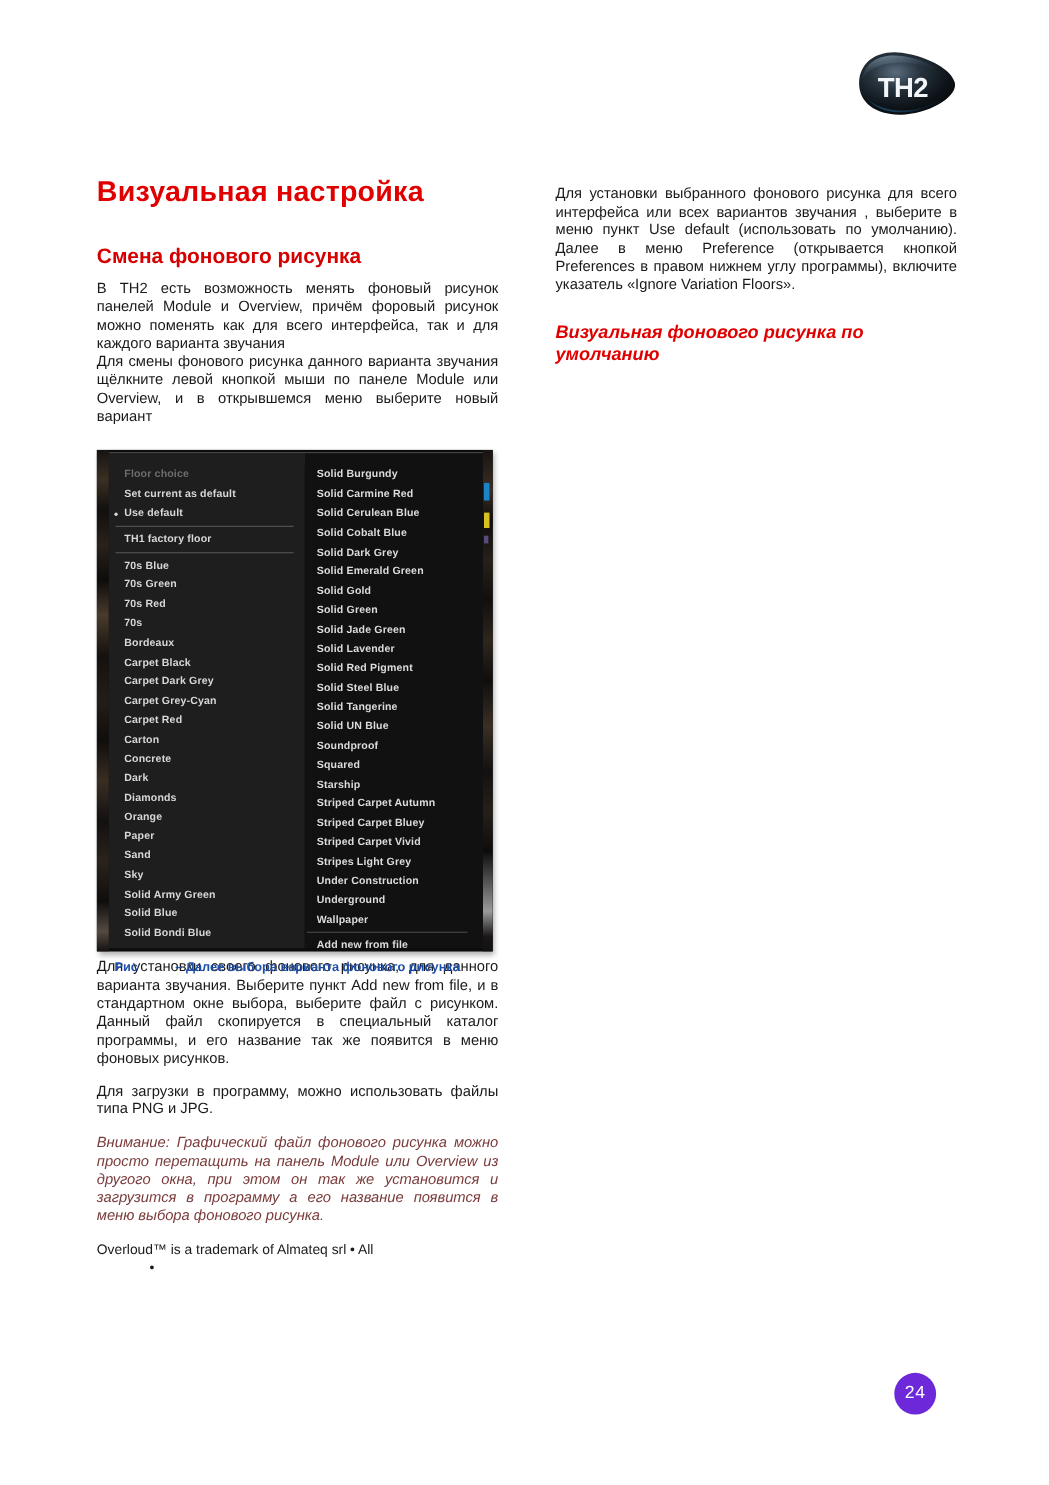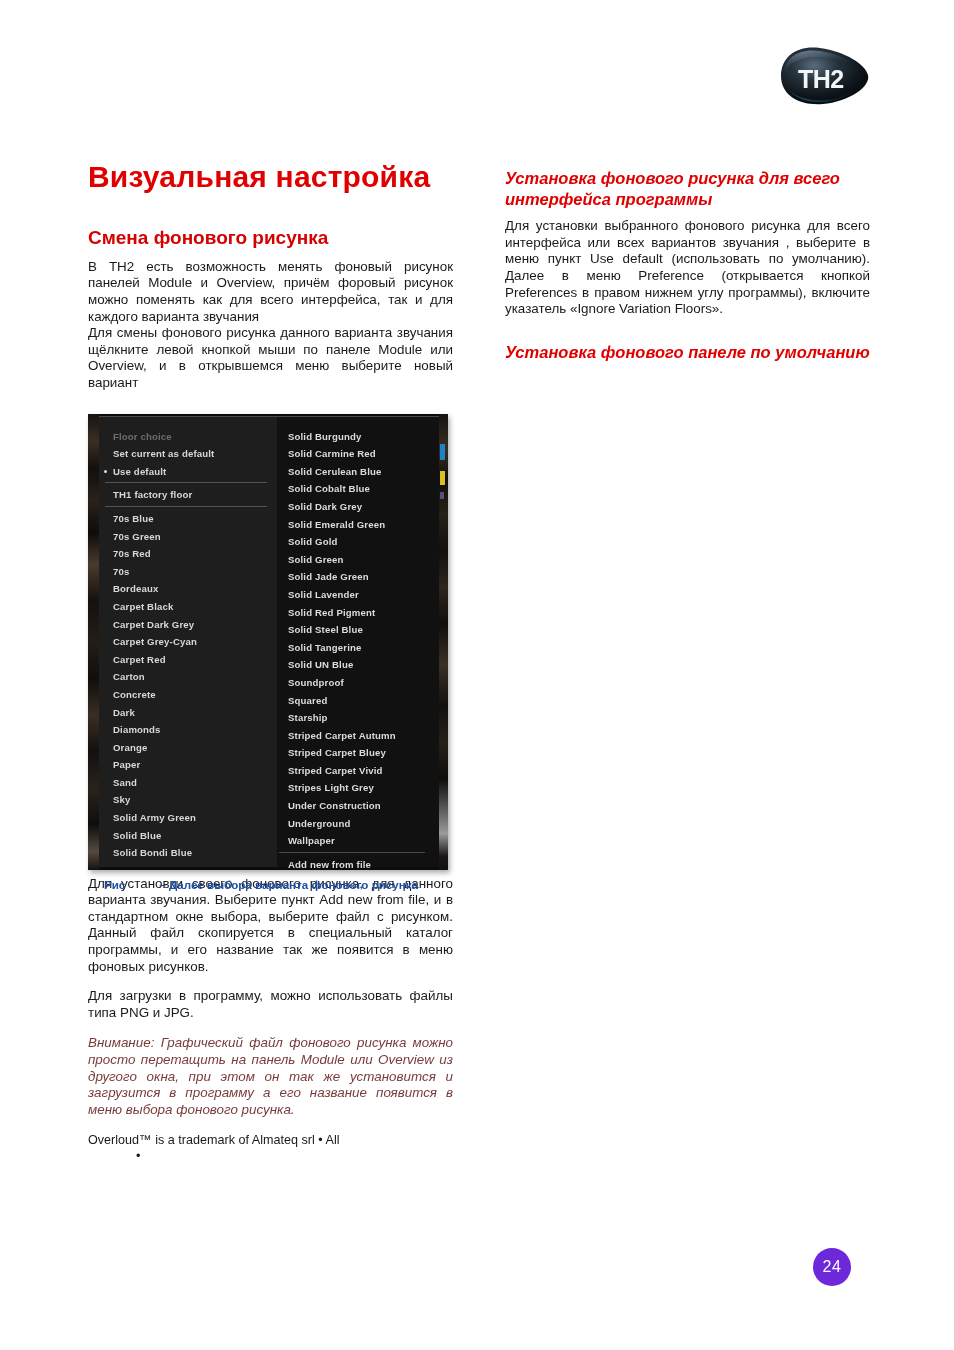--- a/index.html
+++ b/index.html
@@ -43,21 +43,21 @@
     width: 365px;
   }
   .col-right {
     position: absolute;
     left: 505px;
     top: 168px;
     width: 365px;
   }
 
   h1.page-title {
-    font-size: 30px;
+    font-size: 26px;
     font-weight: bold;
     color: #e00000;
     margin: 0 0 34px 0;
     line-height: 1.1;
     letter-spacing: 0.2px;
   }
 
   h2.section-title {
     font-size: 19px;
     font-weight: bold;
@@ -388,21 +388,20 @@
 
     <p class="note">Внимание: Графический файл фонового рисунка можно просто перетащить на панель Module или Overview из другого окна, при этом он так же установится и загрузится в программу а его название  появится в меню выбора фонового рисунка.</p>
 
     <p class="trademark">
       <span>Overloud™ is a trademark of Almateq srl • All</span>
       <span class="bullet-line">•</span>
     </p>
   </div>
 
   <div class="col-right">
-    <h3 class="sub-title">Установка фонового рисунка для всего интерфейса программы</h3>
     <p class="body">Для установки выбранного фонового рисунка для всего интерфейса  или всех вариантов звучания , выберите в меню пункт Use default (использовать по умолчанию). Далее в меню Preference (открывается кнопкой Preferences в правом нижнем углу программы), включите указатель «Ignore Variation Floors».</p>
 
-    <h3 class="sub-title" style="margin-top:24px">Установка фонового панеле по умолчанию</h3>
+    <h3 class="sub-title" style="margin-top:24px">Визуальная фонового рисунка по умолчанию</h3>
   </div>
 
   <div id="page-badge">24</div>
 
 </div>
 
 </body></html>

